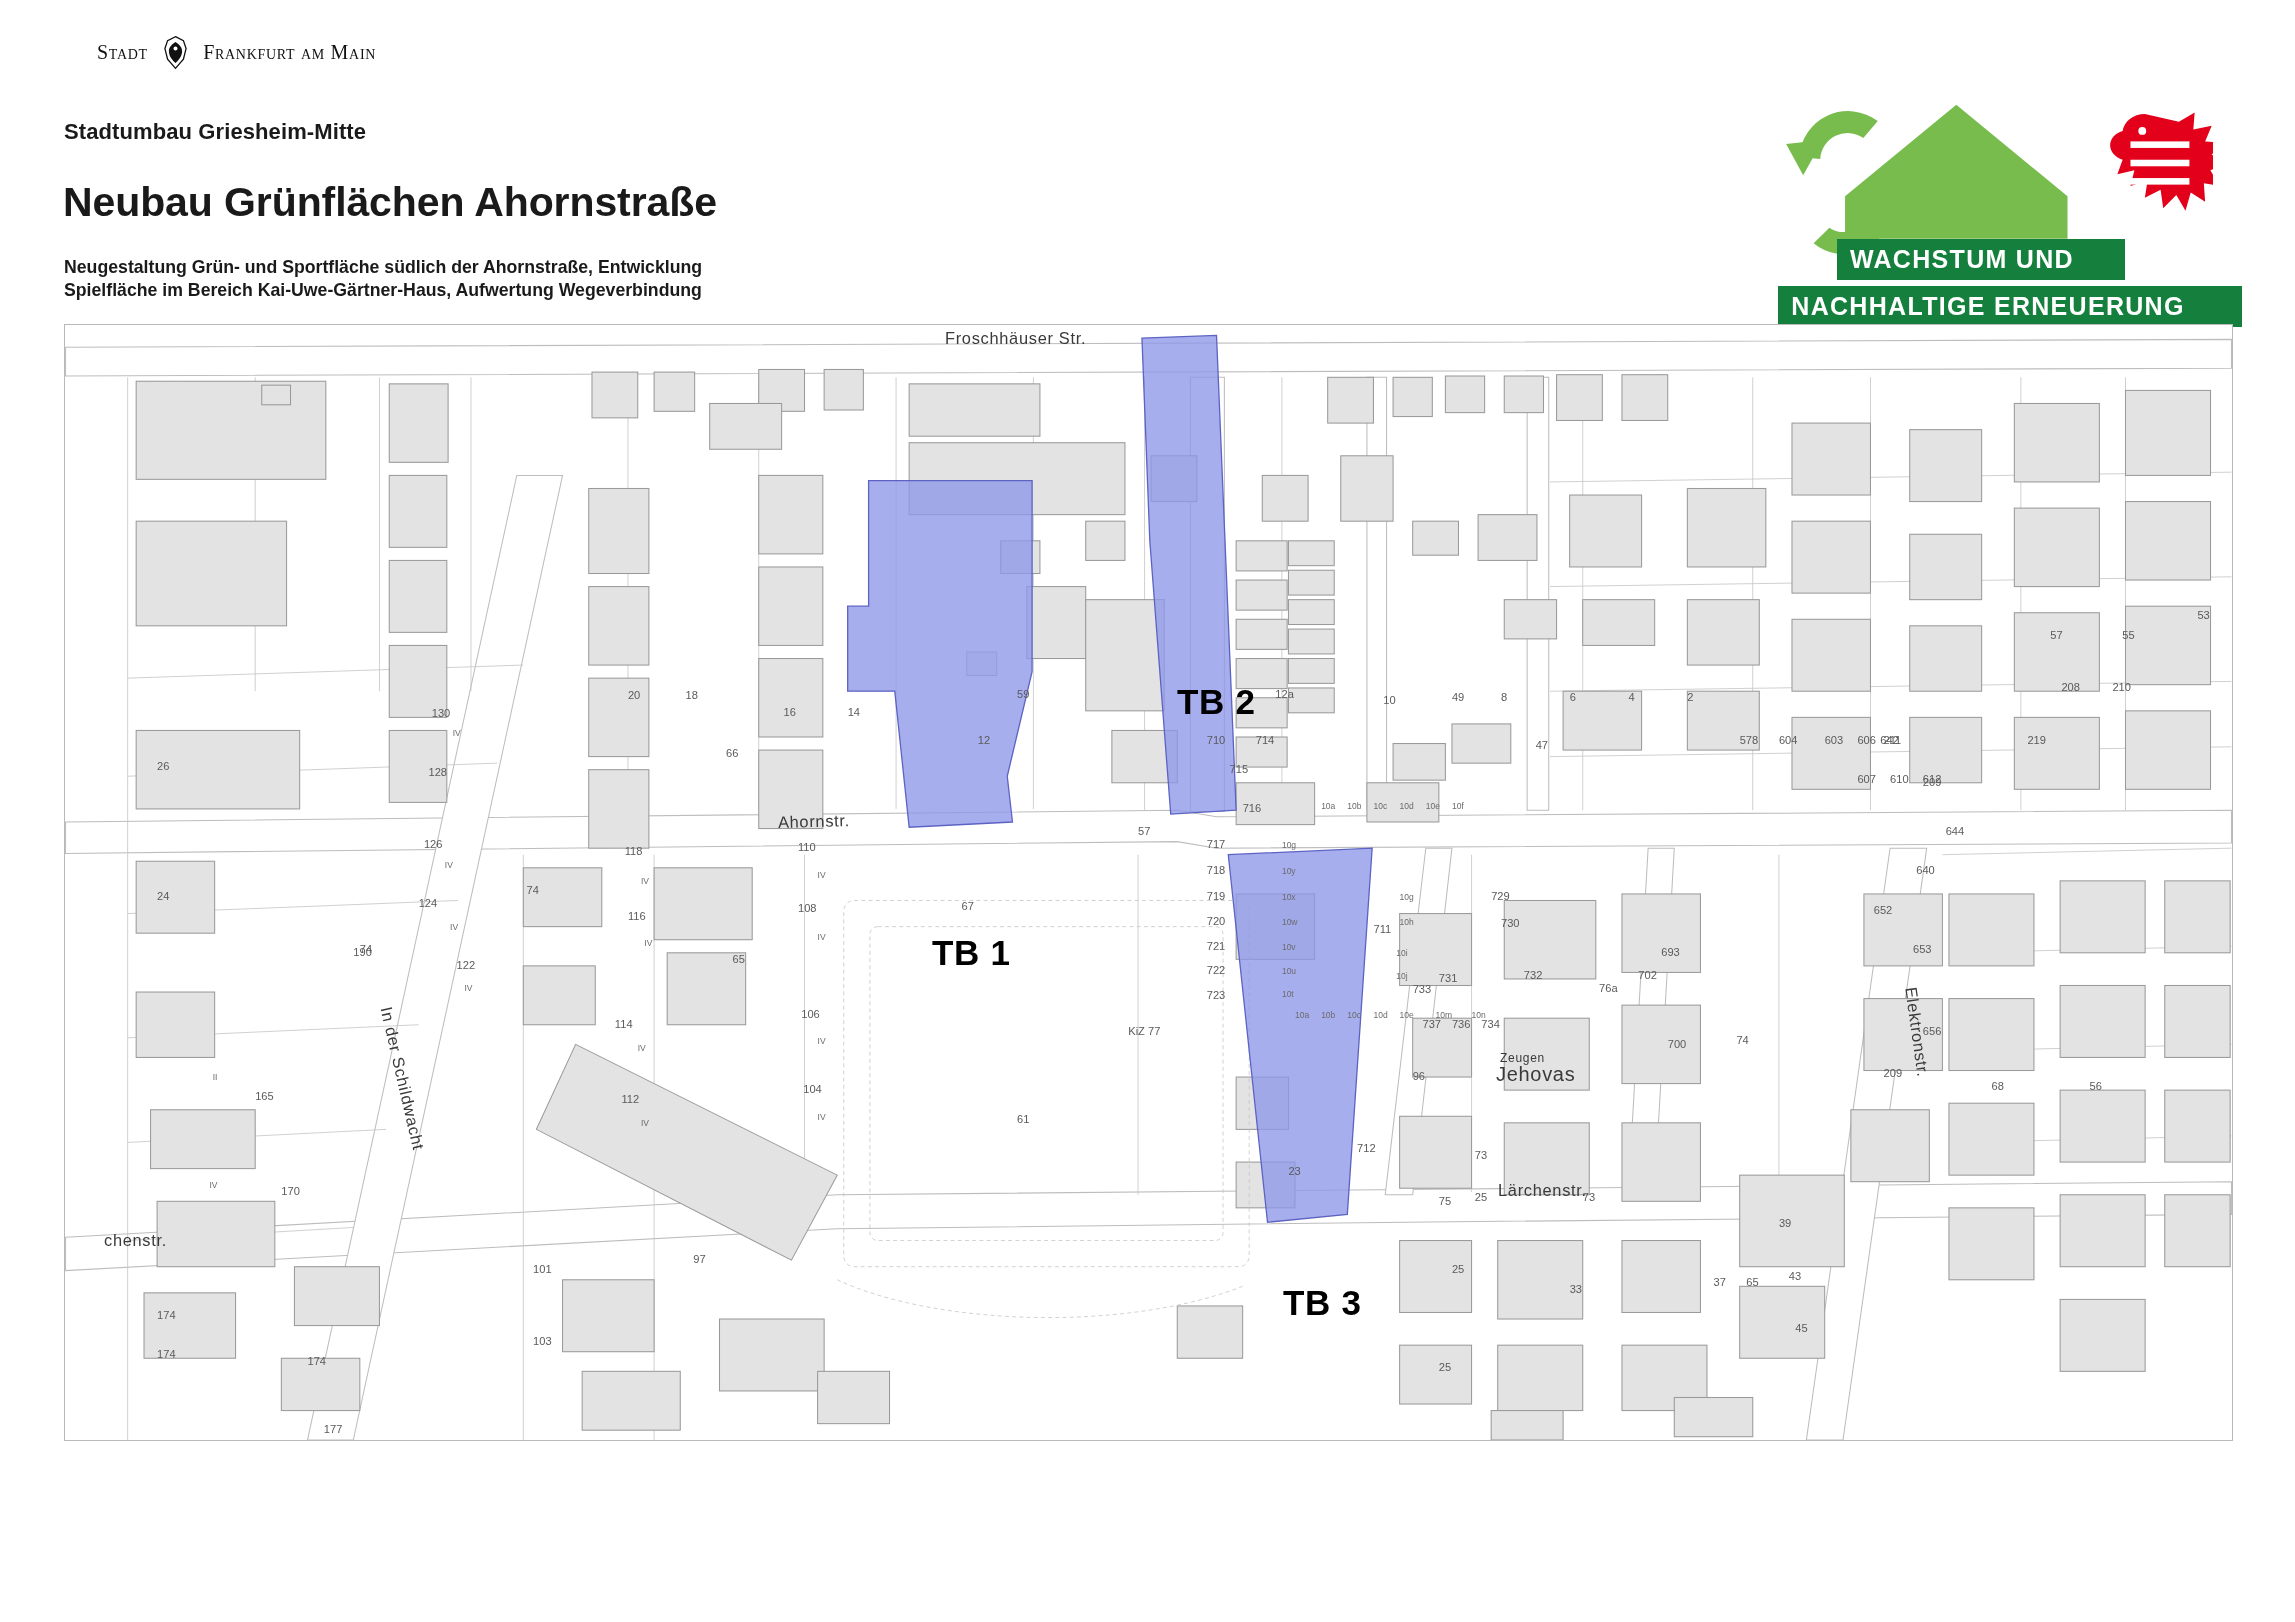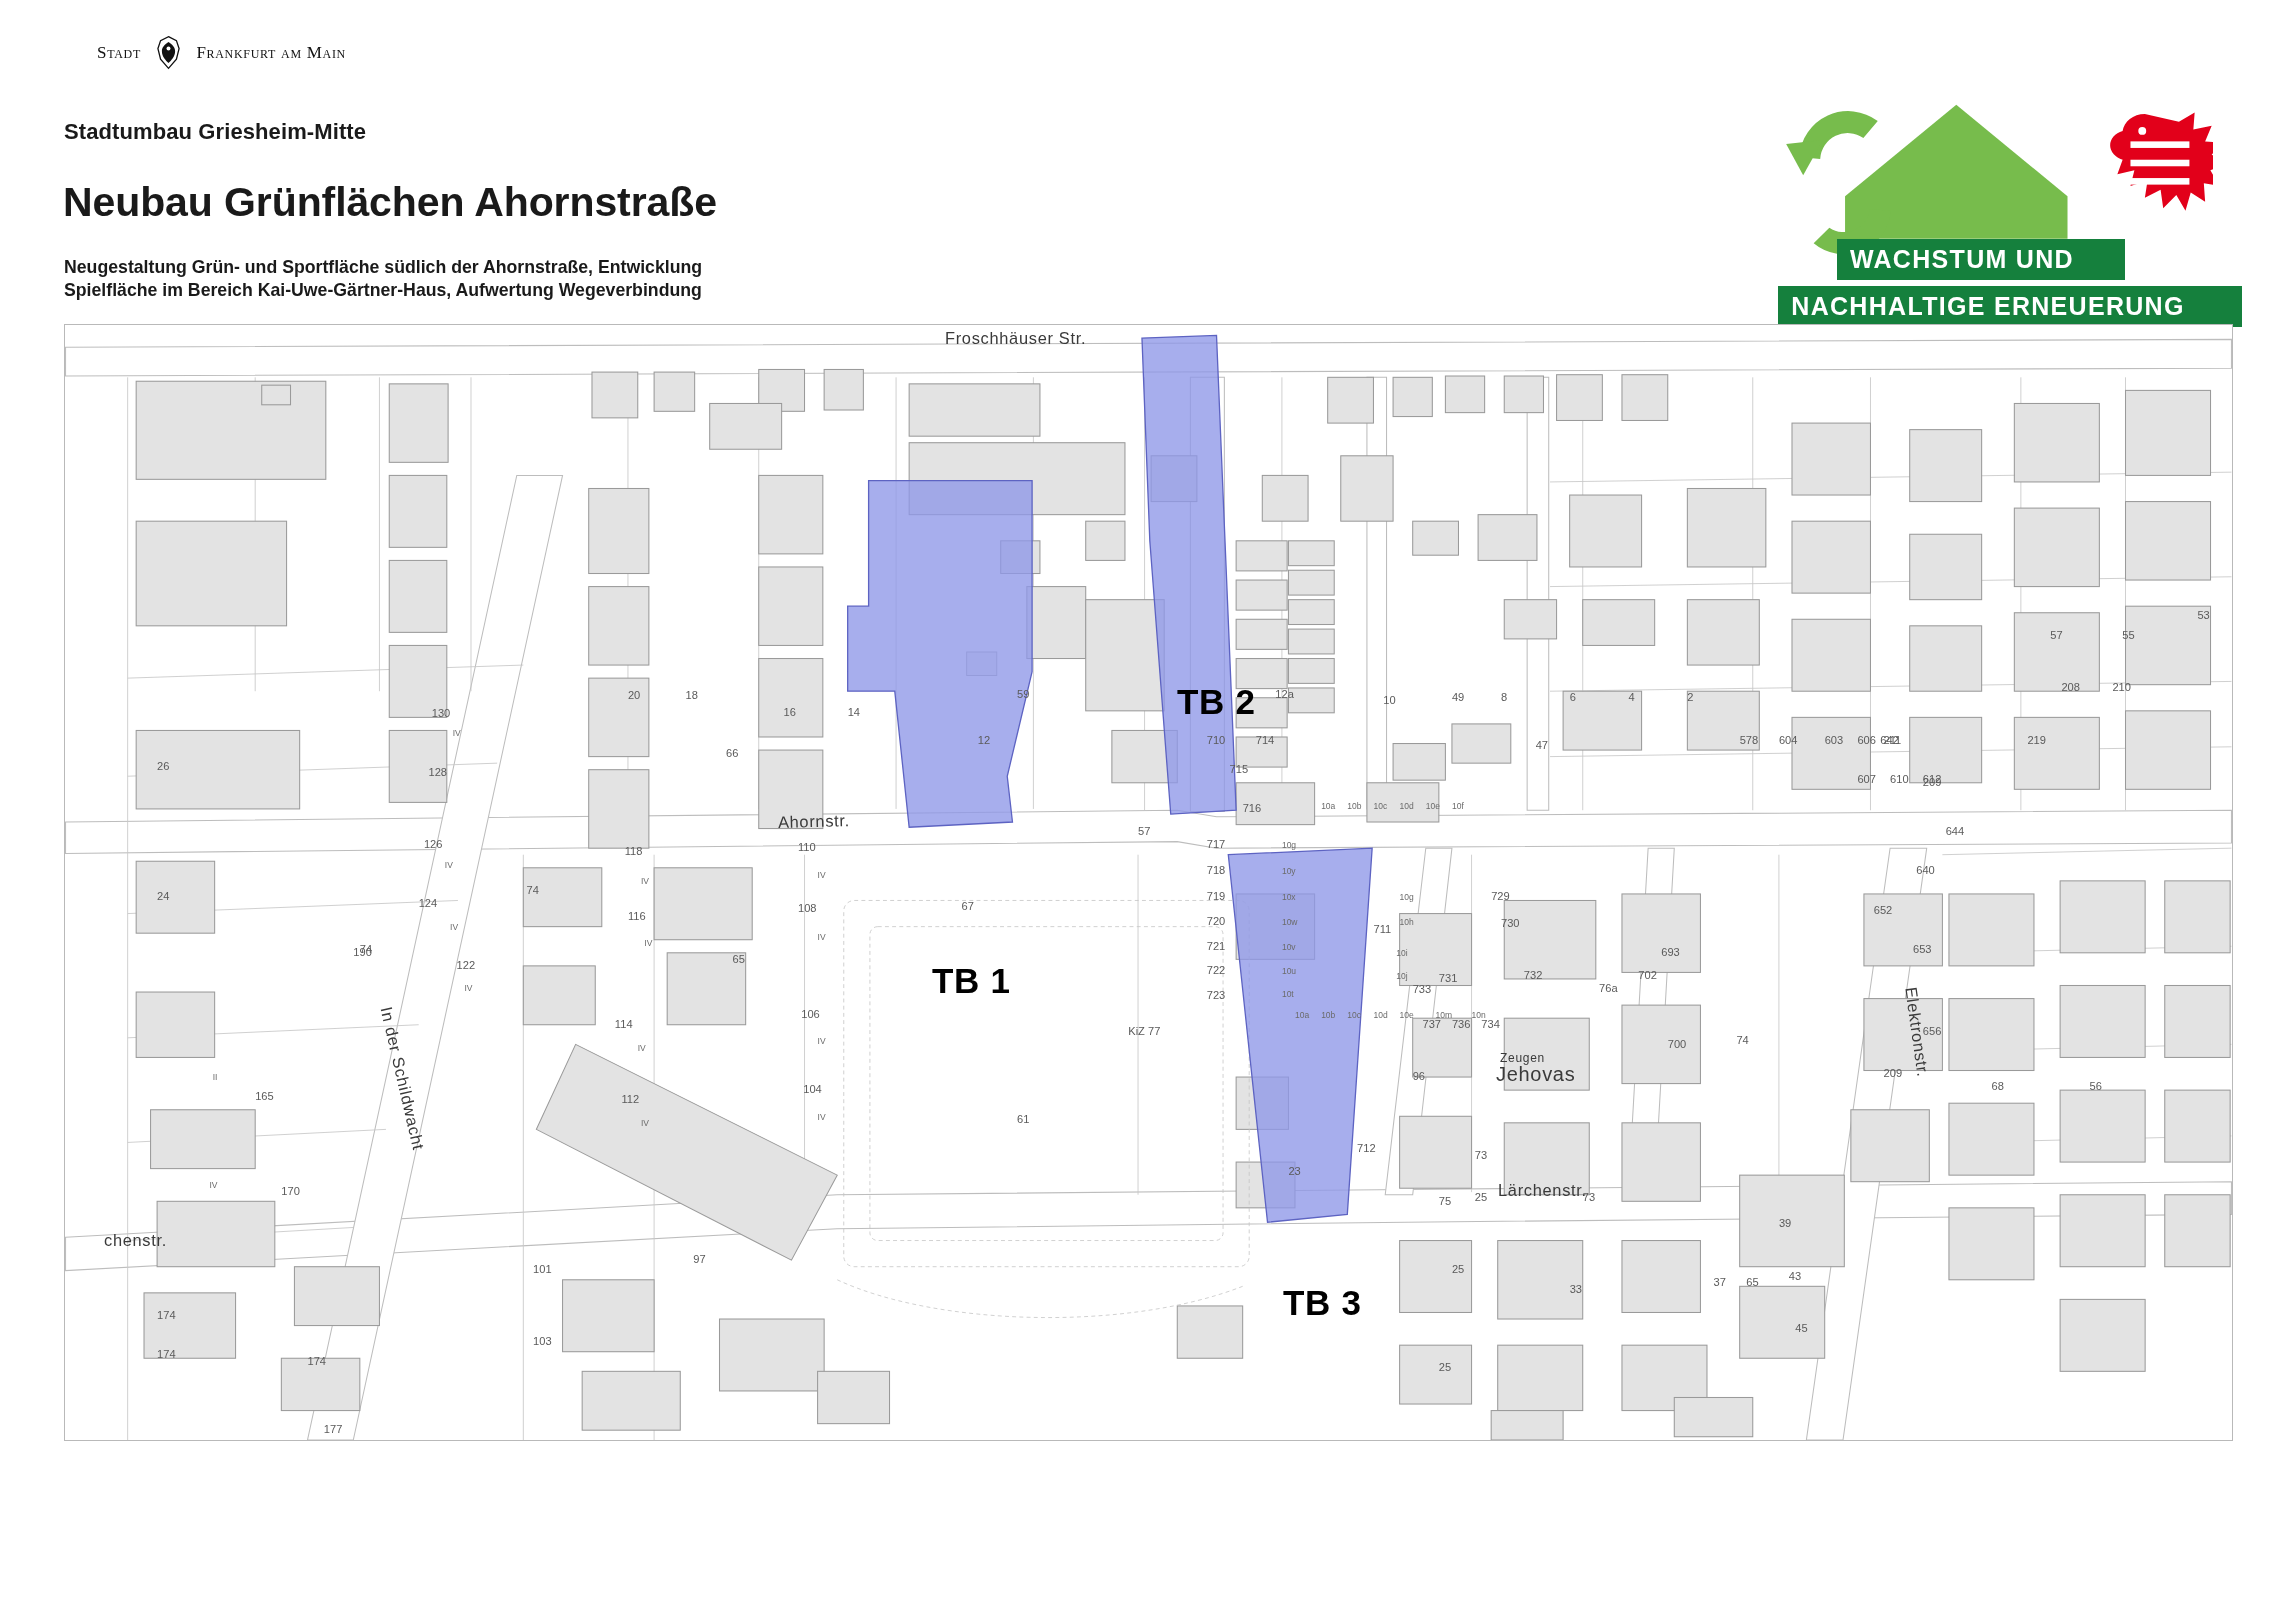--- a/index.html
+++ b/index.html
@@ -26,21 +26,21 @@
   .city-logo {
     position: absolute;
     left: 97px;
     top: 34px;
     display: flex;
     align-items: center;
     gap: 9.2px;
   }
   .city-logo .word {
     font-variant: small-caps;
-    font-size: 17px;
+    font-size: 20px;
     letter-spacing: 0.7px;
     color: #111;
     font-family: "Liberation Serif", serif;
     white-space: nowrap;
   }
   .eagle {
     width: 37px;
     height: 37px;
     position: relative;
   }
@@ -110,21 +110,21 @@
   .map-frame svg { display: block; }
 
   .tb-label {
     position: absolute;
     font-size: 35px;
     font-weight: bold;
     color: #000;
     letter-spacing: 0.7px;
     pointer-events: none;
   }
-  .tb1 { left: 867px; top: 608px; margin-top: 28px; }
+  .tb1 { left: 867px; top: 608px; }
   .tb2 { left: 1112px; top: 357px; }
   .tb3 { left: 1218px; top: 958px; }
 
   .street-label {
     position: absolute;
     font-size: 16.4px;
     color: #3a3a3a;
     letter-spacing: 0.7px;
     font-family: "Liberation Sans", sans-serif;
   }

